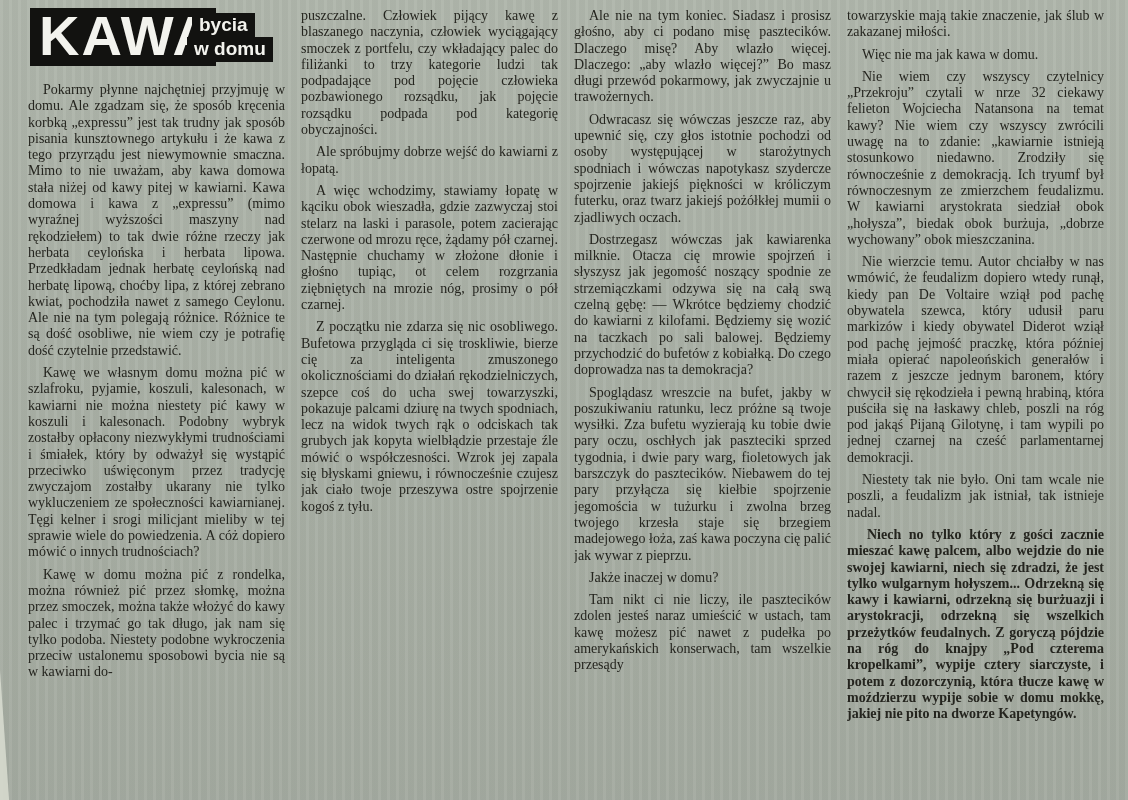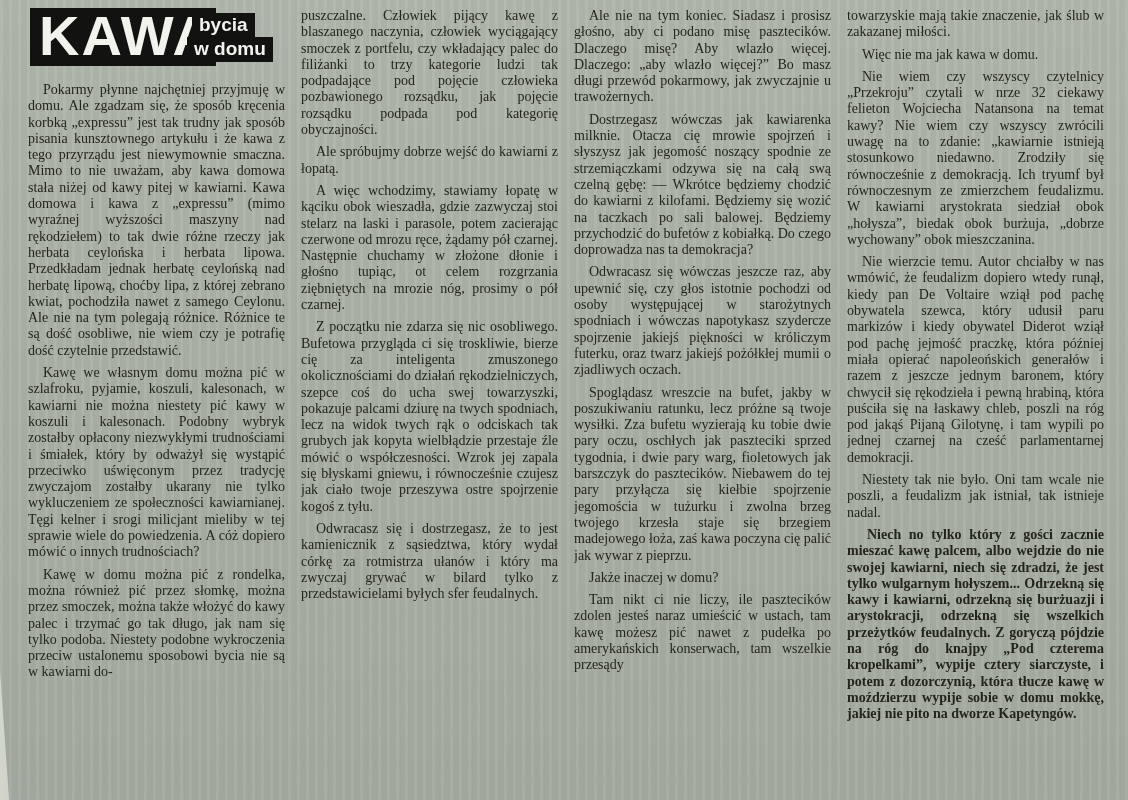--- a/index.html
+++ b/index.html
@@ -122,26 +122,25 @@
     <p>Pokarmy płynne najchętniej przyjmuję w domu. Ale zgadzam się, że sposób kręcenia korbką „expressu” jest tak trudny jak sposób pisania kunsztownego artykułu i że kawa z tego przyrządu jest niewymownie smaczna. Mimo to nie uważam, aby kawa domowa stała niżej od kawy pitej w kawiarni. Kawa domowa i kawa z „expressu” (mimo wyraźnej wyższości maszyny nad rękodziełem) to tak dwie różne rzeczy jak herbata ceylońska i herbata lipowa. Przedkładam jednak herbatę ceylońską nad herbatę lipową, choćby lipa, z której zebrano kwiat, pochodziła nawet z samego Ceylonu. Ale nie na tym polegają różnice. Różnice te są dość osobliwe, nie wiem czy je potrafię dość czytelnie przedstawić.</p>
         <p>Kawę we własnym domu można pić w szlafroku, pyjamie, koszuli, kalesonach, w kawiarni nie można niestety pić kawy w koszuli i kalesonach. Podobny wybryk zostałby opłacony niezwykłymi trudnościami i śmiałek, który by odważył się wystąpić przeciwko uświęconym przez tradycję zwyczajom zostałby ukarany nie tylko wykluczeniem ze społeczności kawiarnianej. Tęgi kelner i srogi milicjant mieliby w tej sprawie wiele do powiedzenia. A cóż dopiero mówić o innych trudnościach?</p>
         <p>Kawę w domu można pić z rondelka, można również pić przez słomkę, można przez smoczek, można także włożyć do kawy palec i trzymać go tak długo, jak nam się tylko podoba. Niestety podobne wykroczenia przeciw ustalonemu sposobowi bycia nie są w kawiarni do-</p>
       </div>
 
     <div class="col" data-col="1">
         <p class="cont">puszczalne. Człowiek pijący kawę z blaszanego naczynia, człowiek wyciągający smoczek z portfelu, czy wkładający palec do filiżanki to trzy kategorie ludzi tak podpadające pod pojęcie człowieka pozbawionego rozsądku, jak pojęcie rozsądku podpada pod kategorię obyczajności.</p>
         <p>Ale spróbujmy dobrze wejść do kawiarni z łopatą.</p>
         <p>A więc wchodzimy, stawiamy łopatę w kąciku obok wieszadła, gdzie zazwyczaj stoi stelarz na laski i parasole, potem zacierając czerwone od mrozu ręce, żądamy pół czarnej. Następnie chuchamy w złożone dłonie i głośno tupiąc, ot celem rozgrzania ziębniętych na mrozie nóg, prosimy o pół czarnej.</p>
         <p>Z początku nie zdarza się nic osobliwego. Bufetowa przygląda ci się troskliwie, bierze cię za inteligenta zmuszonego okolicznościami do działań rękodzielniczych, szepce coś do ucha swej towarzyszki, pokazuje palcami dziurę na twych spodniach, lecz na widok twych rąk o odciskach tak grubych jak kopyta wielbłądzie przestaje źle mówić o współczesności. Wzrok jej zapala się błyskami gniewu, i równocześnie czujesz jak ciało twoje przeszywa ostre spojrzenie kogoś z tyłu.</p>
-        <p>Odwracasz się i dostrzegasz, że to jest kamienicznik z sąsiedztwa, który wydał córkę za rotmistrza ułanów i który ma zwyczaj grywać w bilard tylko z przedstawicielami byłych sfer feudalnych.</p>
       </div>
     <div class="col" data-col="2">
         <p>Ale nie na tym koniec. Siadasz i prosisz głośno, aby ci podano misę pasztecików. Dlaczego misę? Aby wlazło więcej. Dlaczego: „aby wlazło więcej?” Bo masz długi przewód pokarmowy, jak zwyczajnie u trawożernych.</p>
+        <p>Odwracasz się wówczas jeszcze raz, aby upewnić się, czy głos istotnie pochodzi od osoby występującej w starożytnych spodniach i wówczas napotykasz szydercze spojrzenie jakiejś piękności w króliczym futerku, oraz twarz jakiejś pożółkłej mumii o zjadliwych oczach.</p>
         <p>Dostrzegasz wówczas jak kawiarenka milknie. Otacza cię mrowie spojrzeń i słyszysz jak jegomość noszący spodnie ze strzemiączkami odzywa się na całą swą czelną gębę: — Wkrótce będziemy chodzić do kawiarni z kilofami. Będziemy się wozić na taczkach po sali balowej. Będziemy przychodzić do bufetów z kobiałką. Do czego doprowadza nas ta demokracja?</p>
-        <p>Odwracasz się wówczas jeszcze raz, aby upewnić się, czy głos istotnie pochodzi od osoby występującej w starożytnych spodniach i wówczas napotykasz szydercze spojrzenie jakiejś piękności w króliczym futerku, oraz twarz jakiejś pożółkłej mumii o zjadliwych oczach.</p>
         <p>Spoglądasz wreszcie na bufet, jakby w poszukiwaniu ratunku, lecz próżne są twoje wysiłki. Zza bufetu wyzierają ku tobie dwie pary oczu, oschłych jak paszteciki sprzed tygodnia, i dwie pary warg, fioletowych jak barszczyk do pasztecików. Niebawem do tej pary przyłącza się kiełbie spojrzenie jegomościa w tużurku i zwolna brzeg twojego krzesła staje się brzegiem madejowego łoża, zaś kawa poczyna cię palić jak wywar z pieprzu.</p>
         <p>Jakże inaczej w domu?</p>
         <p>Tam nikt ci nie liczy, ile pasztecików zdolen jesteś naraz umieścić w ustach, tam kawę możesz pić nawet z pudełka po amerykańskich konserwach, tam wszelkie przesądy</p>
       </div>
     <div class="col" data-col="3">
         <p class="cont">towarzyskie mają takie znaczenie, jak ślub w zakazanej miłości.</p>
         <p>Więc nie ma jak kawa w domu.</p>
         <p>Nie wiem czy wszyscy czytelnicy „Przekroju” czytali w nrze 32 ciekawy felieton Wojciecha Natansona na temat kawy? Nie wiem czy wszyscy zwrócili uwagę na to zdanie: „kawiarnie istnieją stosunkowo niedawno. Zrodziły się równocześnie z demokracją. Ich tryumf był równoczesnym ze zmierzchem feudalizmu. W kawiarni arystokrata siedział obok „hołysza”, biedak obok burżuja, „dobrze wychowany” obok mieszczanina.</p>
         <p>Nie wierzcie temu. Autor chciałby w nas wmówić, że feudalizm dopiero wtedy runął, kiedy pan De Voltaire wziął pod pachę obywatela szewca, który udusił paru markizów i kiedy obywatel Diderot wziął pod pachę jejmość praczkę, która później miała opierać napoleońskich generałów i razem z jeszcze jednym baronem, który chwycił się rękodzieła i pewną hrabiną, która puściła się na łaskawy chleb, poszli na róg pod jakąś Pijaną Gilotynę, i tam wypili po jednej czarnej na cześć parlamentarnej demokracji.</p>
         <p>Niestety tak nie było. Oni tam wcale nie poszli, a feudalizm jak istniał, tak istnieje nadal.</p>

